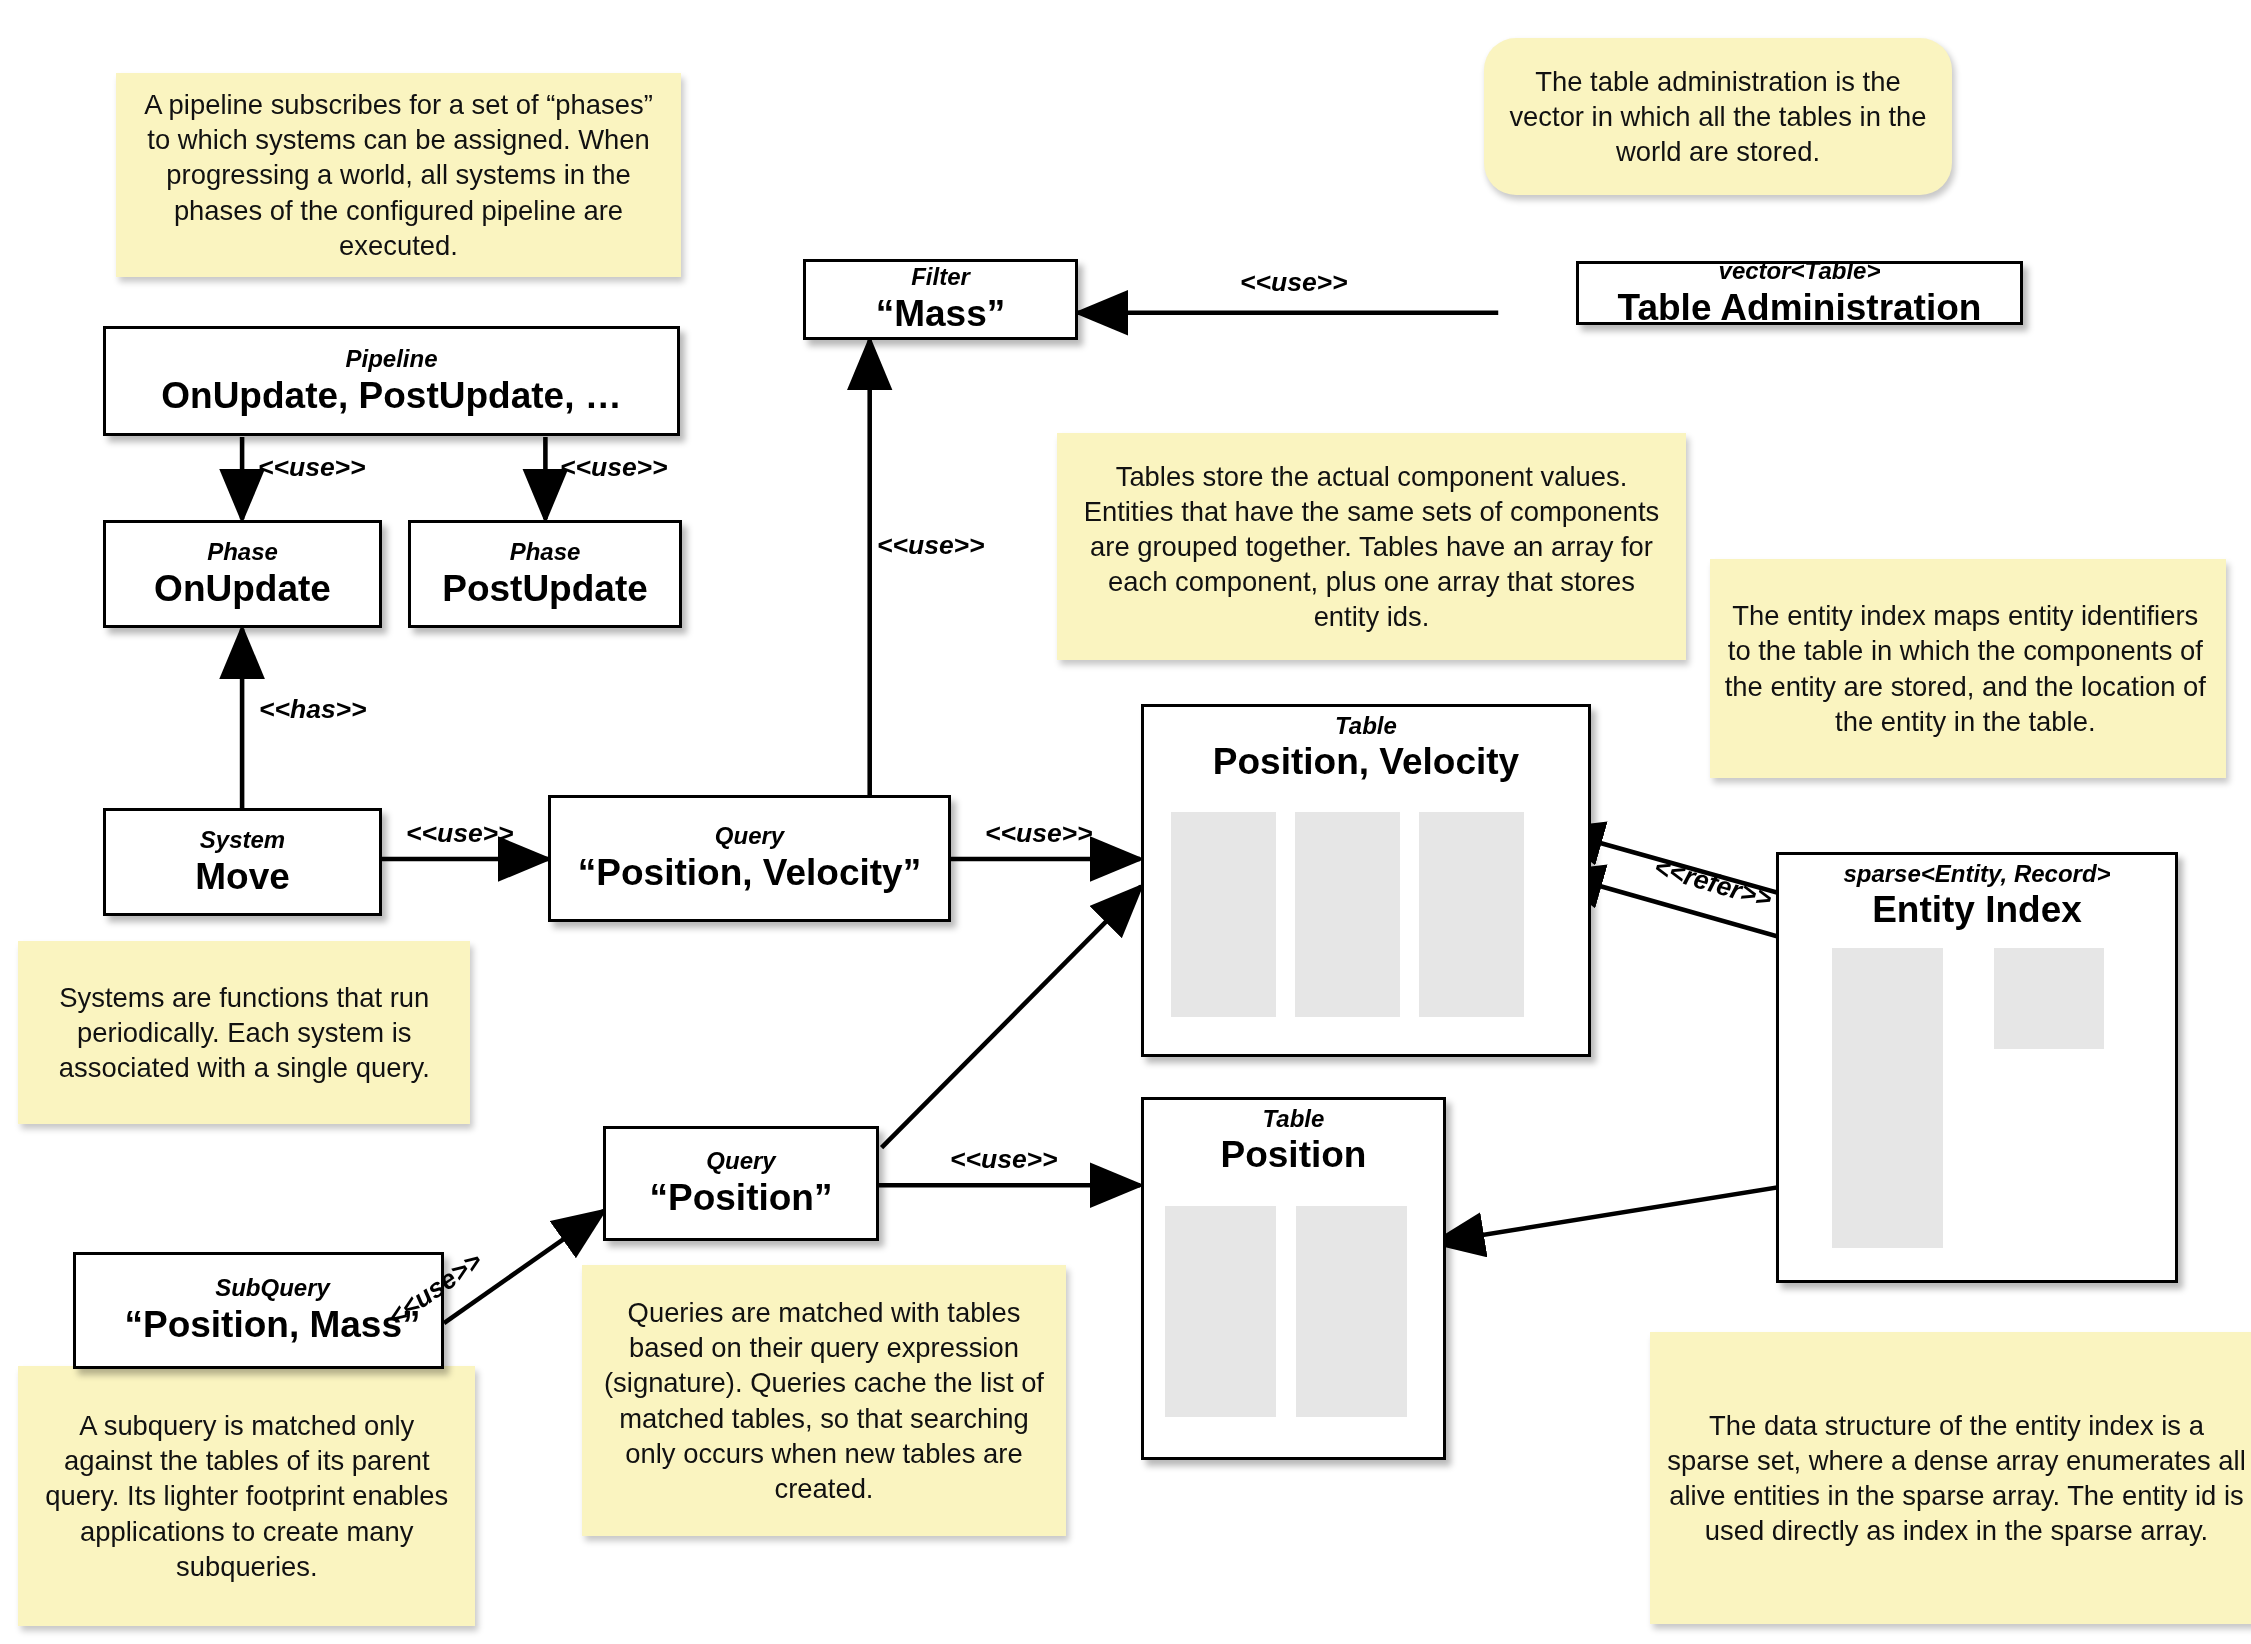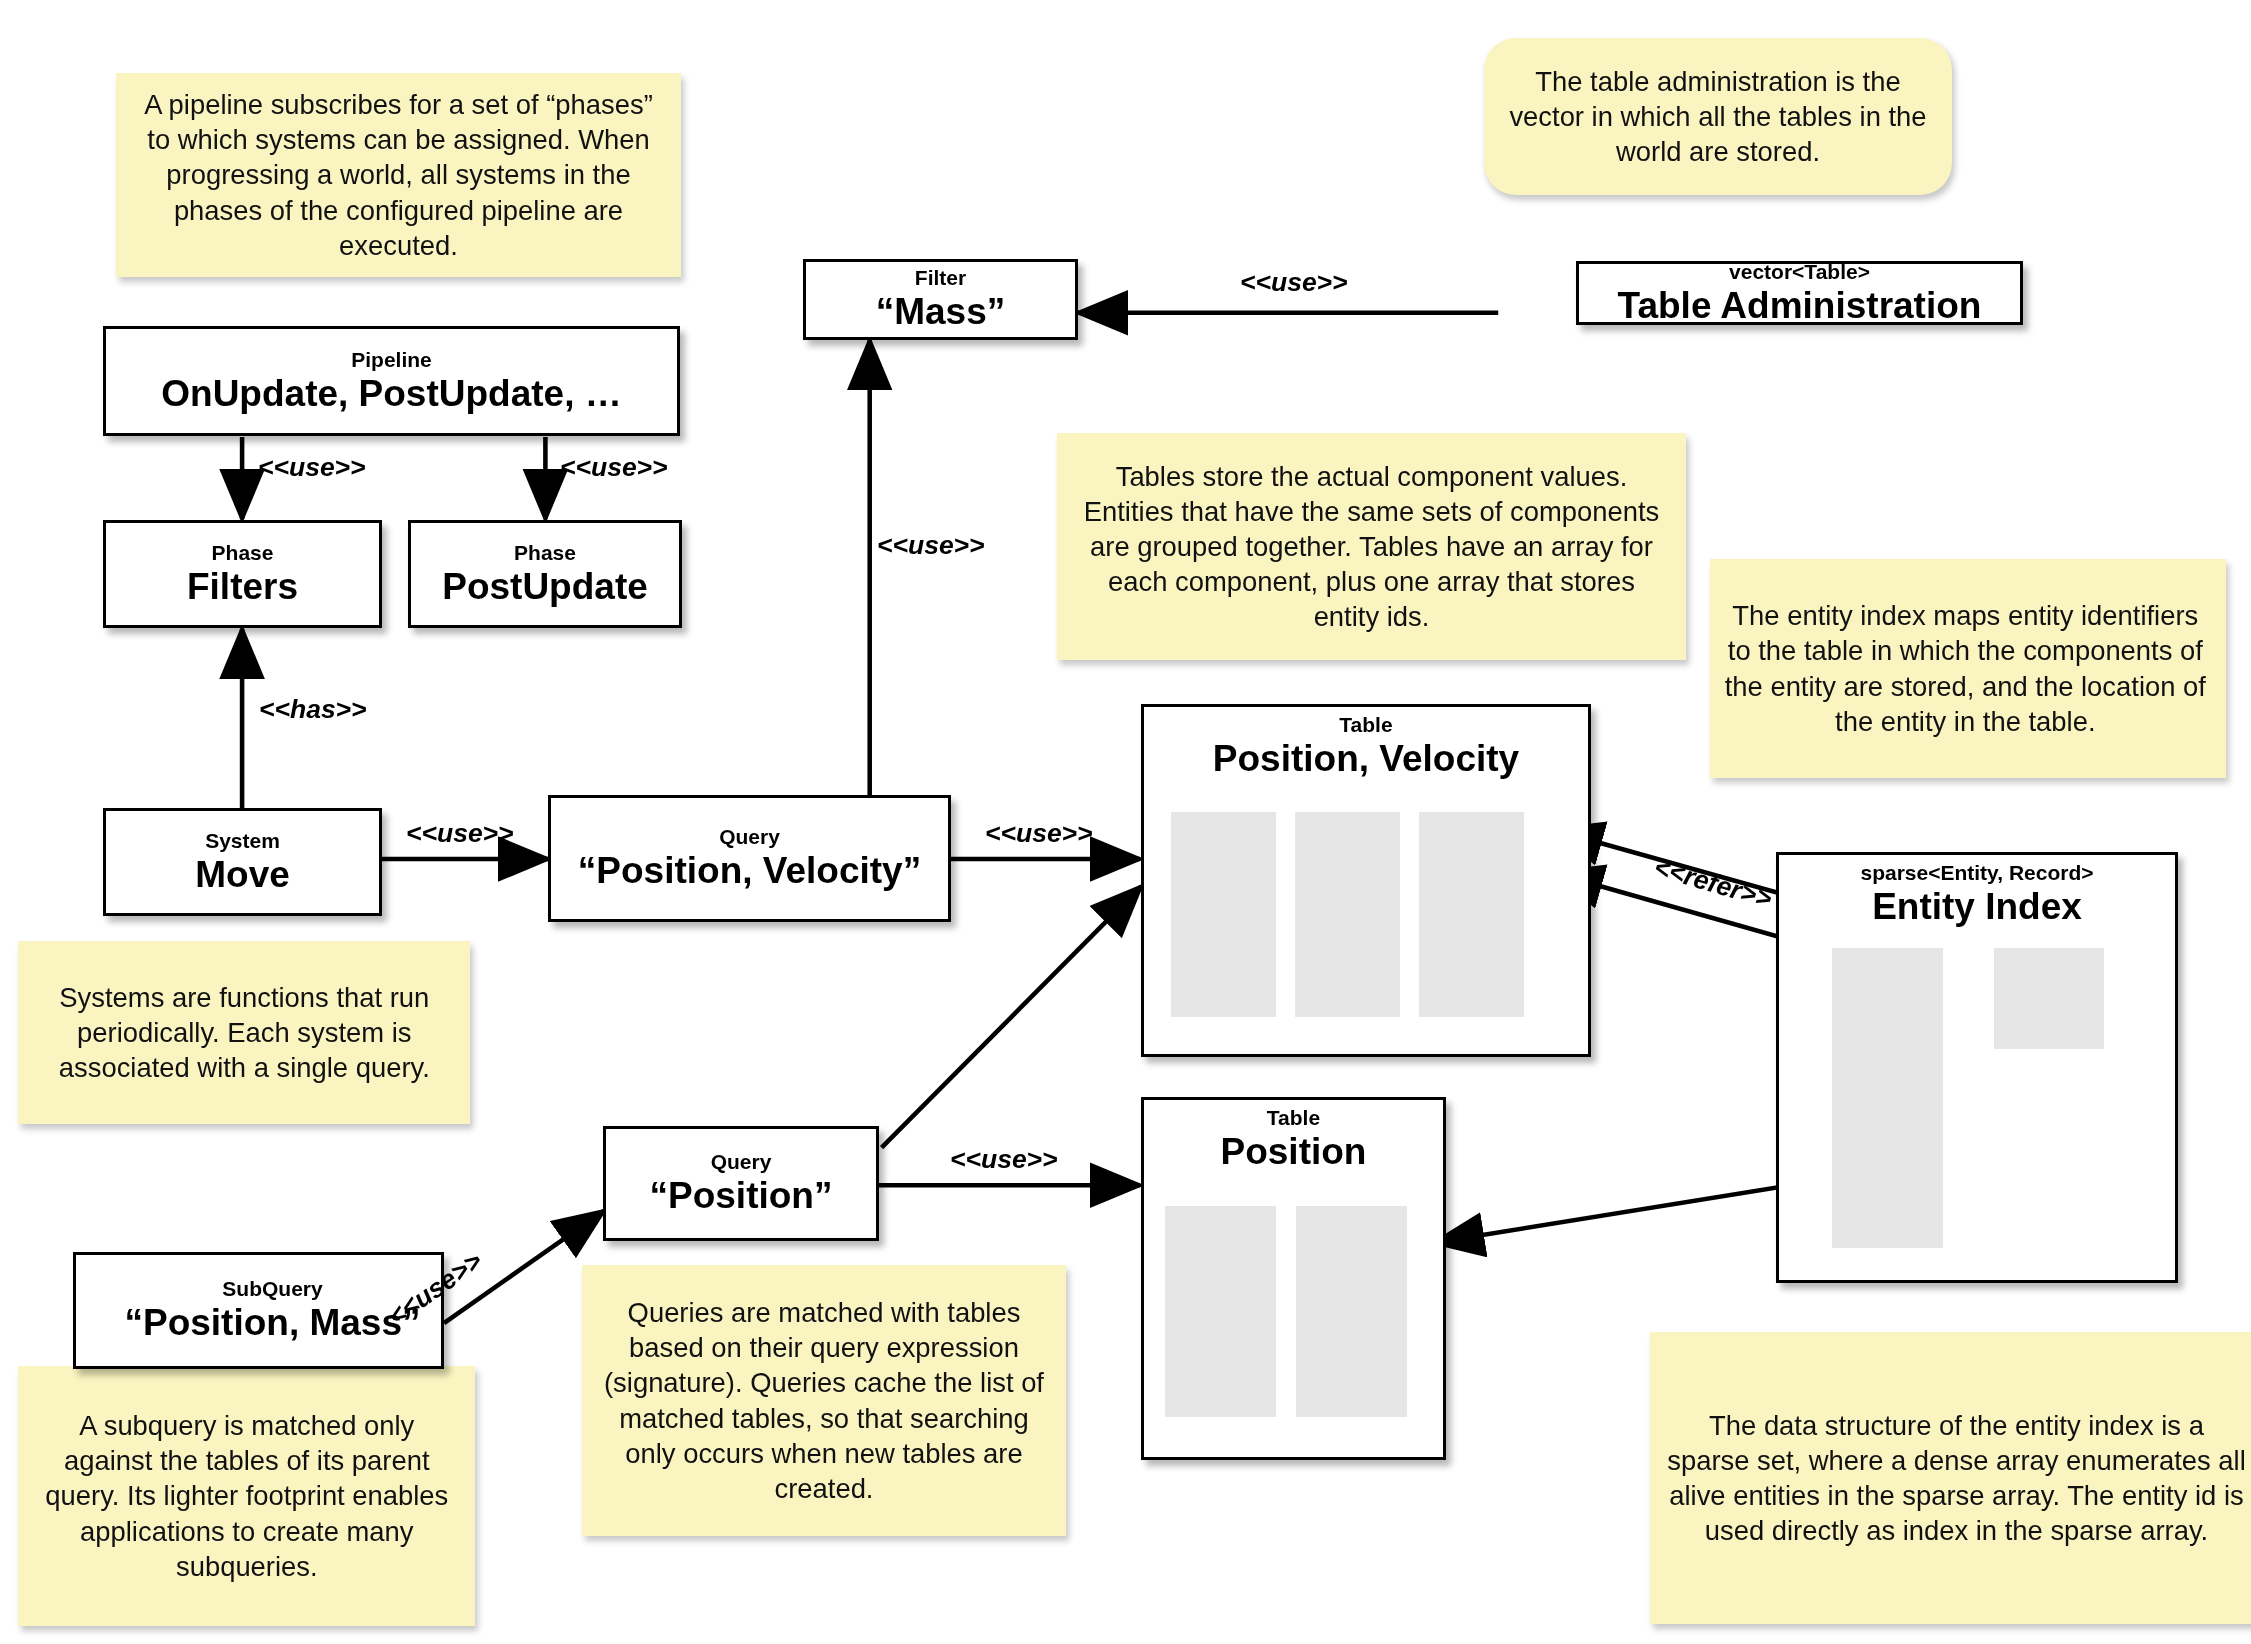--- a/index.html
+++ b/index.html
@@ -12,21 +12,21 @@
         padding:12.8px 16.4px;text-align:center;line-height:1.28;
         font-size:27.4px;color:#111;
         box-shadow:2.7px 4.6px 6.4px rgba(0,0,0,0.22);
         display:flex;align-items:center;justify-content:center;}
 
   
   .ubox{position:absolute;background:#ffffff;border:3.7px solid #000;
         box-sizing:border-box;display:flex;flex-direction:column;
         align-items:center;justify-content:flex-start;
         box-shadow:4.6px 5.5px 6.4px rgba(0,0,0,0.28);}
-  .ubox .stereo{font-size:21px;font-weight:bold;line-height:1.12;margin-top:5.5px;}
+  .ubox .stereo{font-size:24px;font-weight:bold;line-height:1.12;margin-top:5.5px;font-style:italic;}
   .ubox .title{font-size:37px;font-weight:bold;line-height:1.12;margin-top:1.8px;}
   .ubox.simple{justify-content:center;}
   .ubox.simple .stereo{margin-top:0;}
 
   
   .cols{position:absolute;display:flex;}
   .colbar{background:#e6e6e6;}
 
   
   .elabel{position:absolute;font-size:26.5px;font-style:italic;
@@ -116,21 +116,21 @@
     <span>The data structure of the entity index is a sparse set, where a dense array enumerates all alive entities in the sparse array. The entity id is used directly as index in the sparse array.</span>
   </div>
 
   <div class="ubox simple" style="left:103px;top:326px;width:577px;height:110px;">
     <div class="stereo">Pipeline</div>
     <div class="title">OnUpdate, PostUpdate, …</div>
   </div>
 
   <div class="ubox simple" style="left:103px;top:520px;width:279px;height:108px;">
     <div class="stereo">Phase</div>
-    <div class="title">Filters</div>
+    <div class="title">OnUpdate</div>
   </div>
 
   <div class="ubox simple" style="left:408px;top:520px;width:274px;height:108px;">
     <div class="stereo">Phase</div>
     <div class="title">PostUpdate</div>
   </div>
 
   <div class="ubox simple" style="left:103px;top:808px;width:279px;height:108px;">
     <div class="stereo">System</div>
     <div class="title">Move</div>

